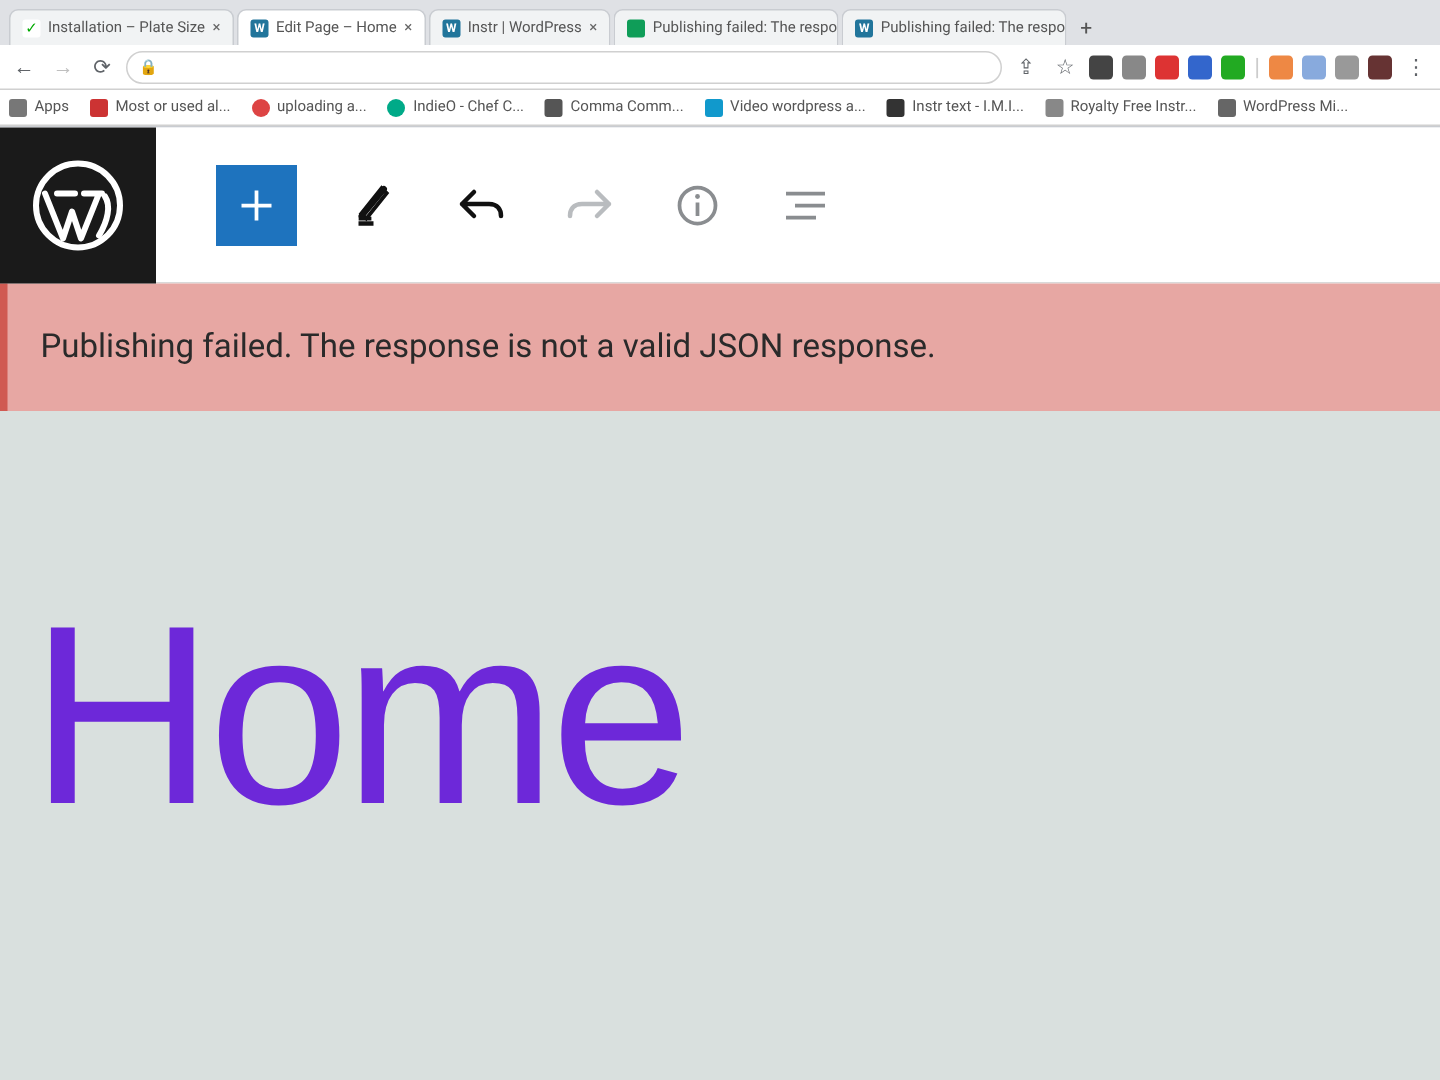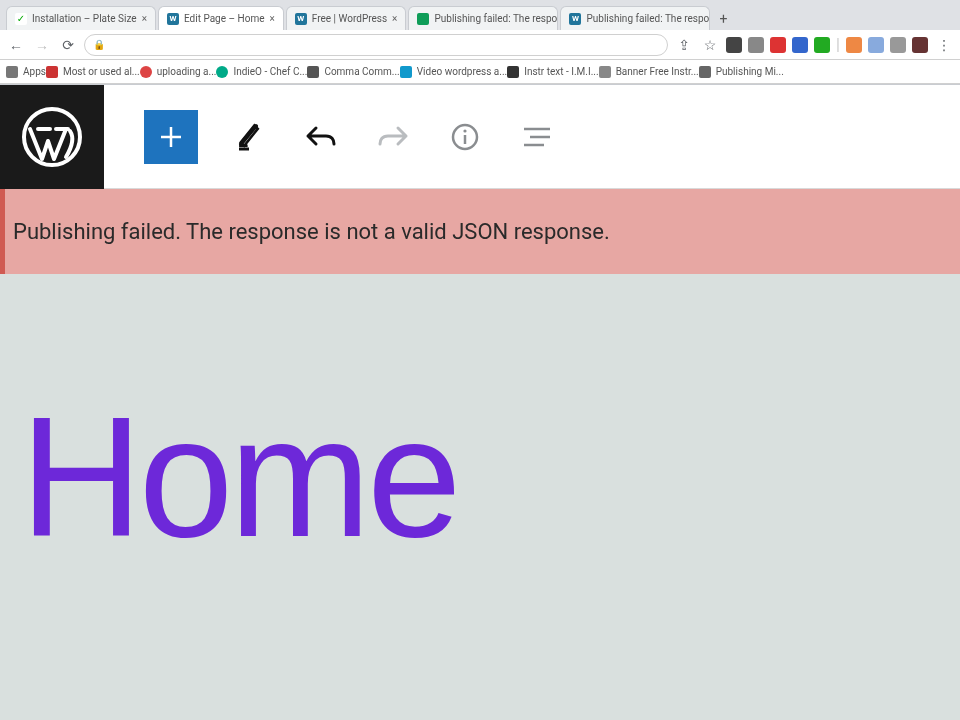--- a/index.html
+++ b/index.html
@@ -24,33 +24,33 @@
   .tab .close { margin-left: auto; font-size: 10px; color: #666; flex: 0 0 auto; }
   .new-tab { width: 22px; height: 22px; display:flex; align-items:center; justify-content:center; font-size:14px; color:#555; }
 
   .addr-row { display: flex; align-items: center; height: 30px; background: #fff; padding: 0 6px; gap: 6px; border-bottom:1px solid #d0d0d0; }
   .nav-btn { width: 20px; height: 20px; display:flex; align-items:center; justify-content:center; color:#5f6368; font-size:14px; }
   .addr-bar { flex:1; height:22px; border:1px solid #d0d0d0; border-radius:11px; display:flex; align-items:center; padding:0 8px; font-size:11px; color:#555; gap:6px; overflow:hidden; }
   .lock { font-size:10px; color:#5f6368; }
   .ext-row { display:flex; align-items:center; gap:6px; }
   .ext { width:16px; height:16px; border-radius:3px; }
 
-  .bookmarks-row { display:flex; align-items:center; height:24px; background:#fff; padding:0 6px; font-size:10px; color:#555; border-bottom:1px solid #d0d0d0; overflow:hidden; }
+  .bookmarks-row { display:flex; align-items:center; height:24px; background:#fff; padding:0 6px; gap:14px; font-size:10px; color:#555; border-bottom:1px solid #d0d0d0; overflow:hidden; }
   .bm { display:flex; align-items:center; gap:5px; white-space:nowrap; }
   .bm .bfav { width:12px; height:12px; border-radius:2px; flex:0 0 12px; }
 
   
   .wp-top { height: 104px; display:flex; align-items:stretch; border-bottom:1px solid #d9d9d9; background:#fff; }
   .wp-logo-box { width:104px; height:104px; background:#1a1a1a; display:flex; align-items:center; justify-content:center; }
   .wp-toolbar { flex:1; display:flex; align-items:center; padding-left:40px; gap:30px; }
   .tb-add { width:54px; height:54px; background:#1e73be; display:flex; align-items:center; justify-content:center; }
   .tb-btn { width:42px; height:42px; display:flex; align-items:center; justify-content:center; color:#111; }
   .tb-btn.disabled { color:#b9bcbf; }
 
-  .error-banner { background:#e7a7a3; border-left:5px solid #d05a52; padding:30px 8px; font-size:22px; color:#2a2a2a; }
+  .error-banner { background:#e7a7a3; border-left:5px solid #d05a52; padding:30px 22px; font-size:22px; color:#2a2a2a; }
   .editor-body { background:#d9e0de; height: calc(720px - 30px - 30px - 24px - 104px - 0px); padding:0; }
   .page-title { font-size:170px; font-weight:300; color:#6d28d9; line-height:1; padding:118px 0 0 20px; letter-spacing:-4px; font-family: Arial, Helvetica, sans-serif; }
 
   
   svg { display:block; }
 </style>
 </head>
 <body>
 
 <div class="browser-chrome">
@@ -61,21 +61,21 @@
       <span>Installation – Plate Size</span>
       <span class="close">×</span>
     </div>
     <div class="tab active">
       <span class="favicon fav-w">W</span>
       <span>Edit Page – Home</span>
       <span class="close">×</span>
     </div>
     <div class="tab">
       <span class="favicon fav-w">W</span>
-      <span>Free | WordPress</span>
+      <span>Instr | WordPress</span>
       <span class="close">×</span>
     </div>
     <div class="tab">
       <span class="favicon fav-g"></span>
       <span>Publishing failed: The respo</span>
 
     </div>
     <div class="tab">
       <span class="favicon fav-w">W</span>
       <span>Publishing failed: The respo</span>
@@ -132,25 +132,25 @@
     <div class="bm">
         <span class="bfav" style="background:#19c"></span>
         <span>Video wordpress a...</span>
       </div>
     <div class="bm">
         <span class="bfav" style="background:#333"></span>
         <span>Instr text - I.M.I...</span>
       </div>
     <div class="bm">
         <span class="bfav" style="background:#888"></span>
-        <span>Banner Free Instr...</span>
+        <span>Royalty Free Instr...</span>
       </div>
     <div class="bm">
         <span class="bfav" style="background:#666"></span>
-        <span>Publishing Mi...</span>
+        <span>WordPress Mi...</span>
       </div>
   </div>
 </div>
 
 <div class="wp-top">
   <div class="wp-logo-box">
     <svg width="64" height="64" viewBox="0 0 64 64">
       <circle cx="32" cy="32" r="28" fill="none" stroke="#fff" stroke-width="4"></circle>
       <path d="M10 24 L22 54 L28 36 L34 54 L46 24 M18 24 L30 24 M36 24 L48 24 M50 26 C54 32 52 42 46 52" fill="none" stroke="#fff" stroke-width="4" stroke-linecap="round" stroke-linejoin="round"></path>
     </svg>

